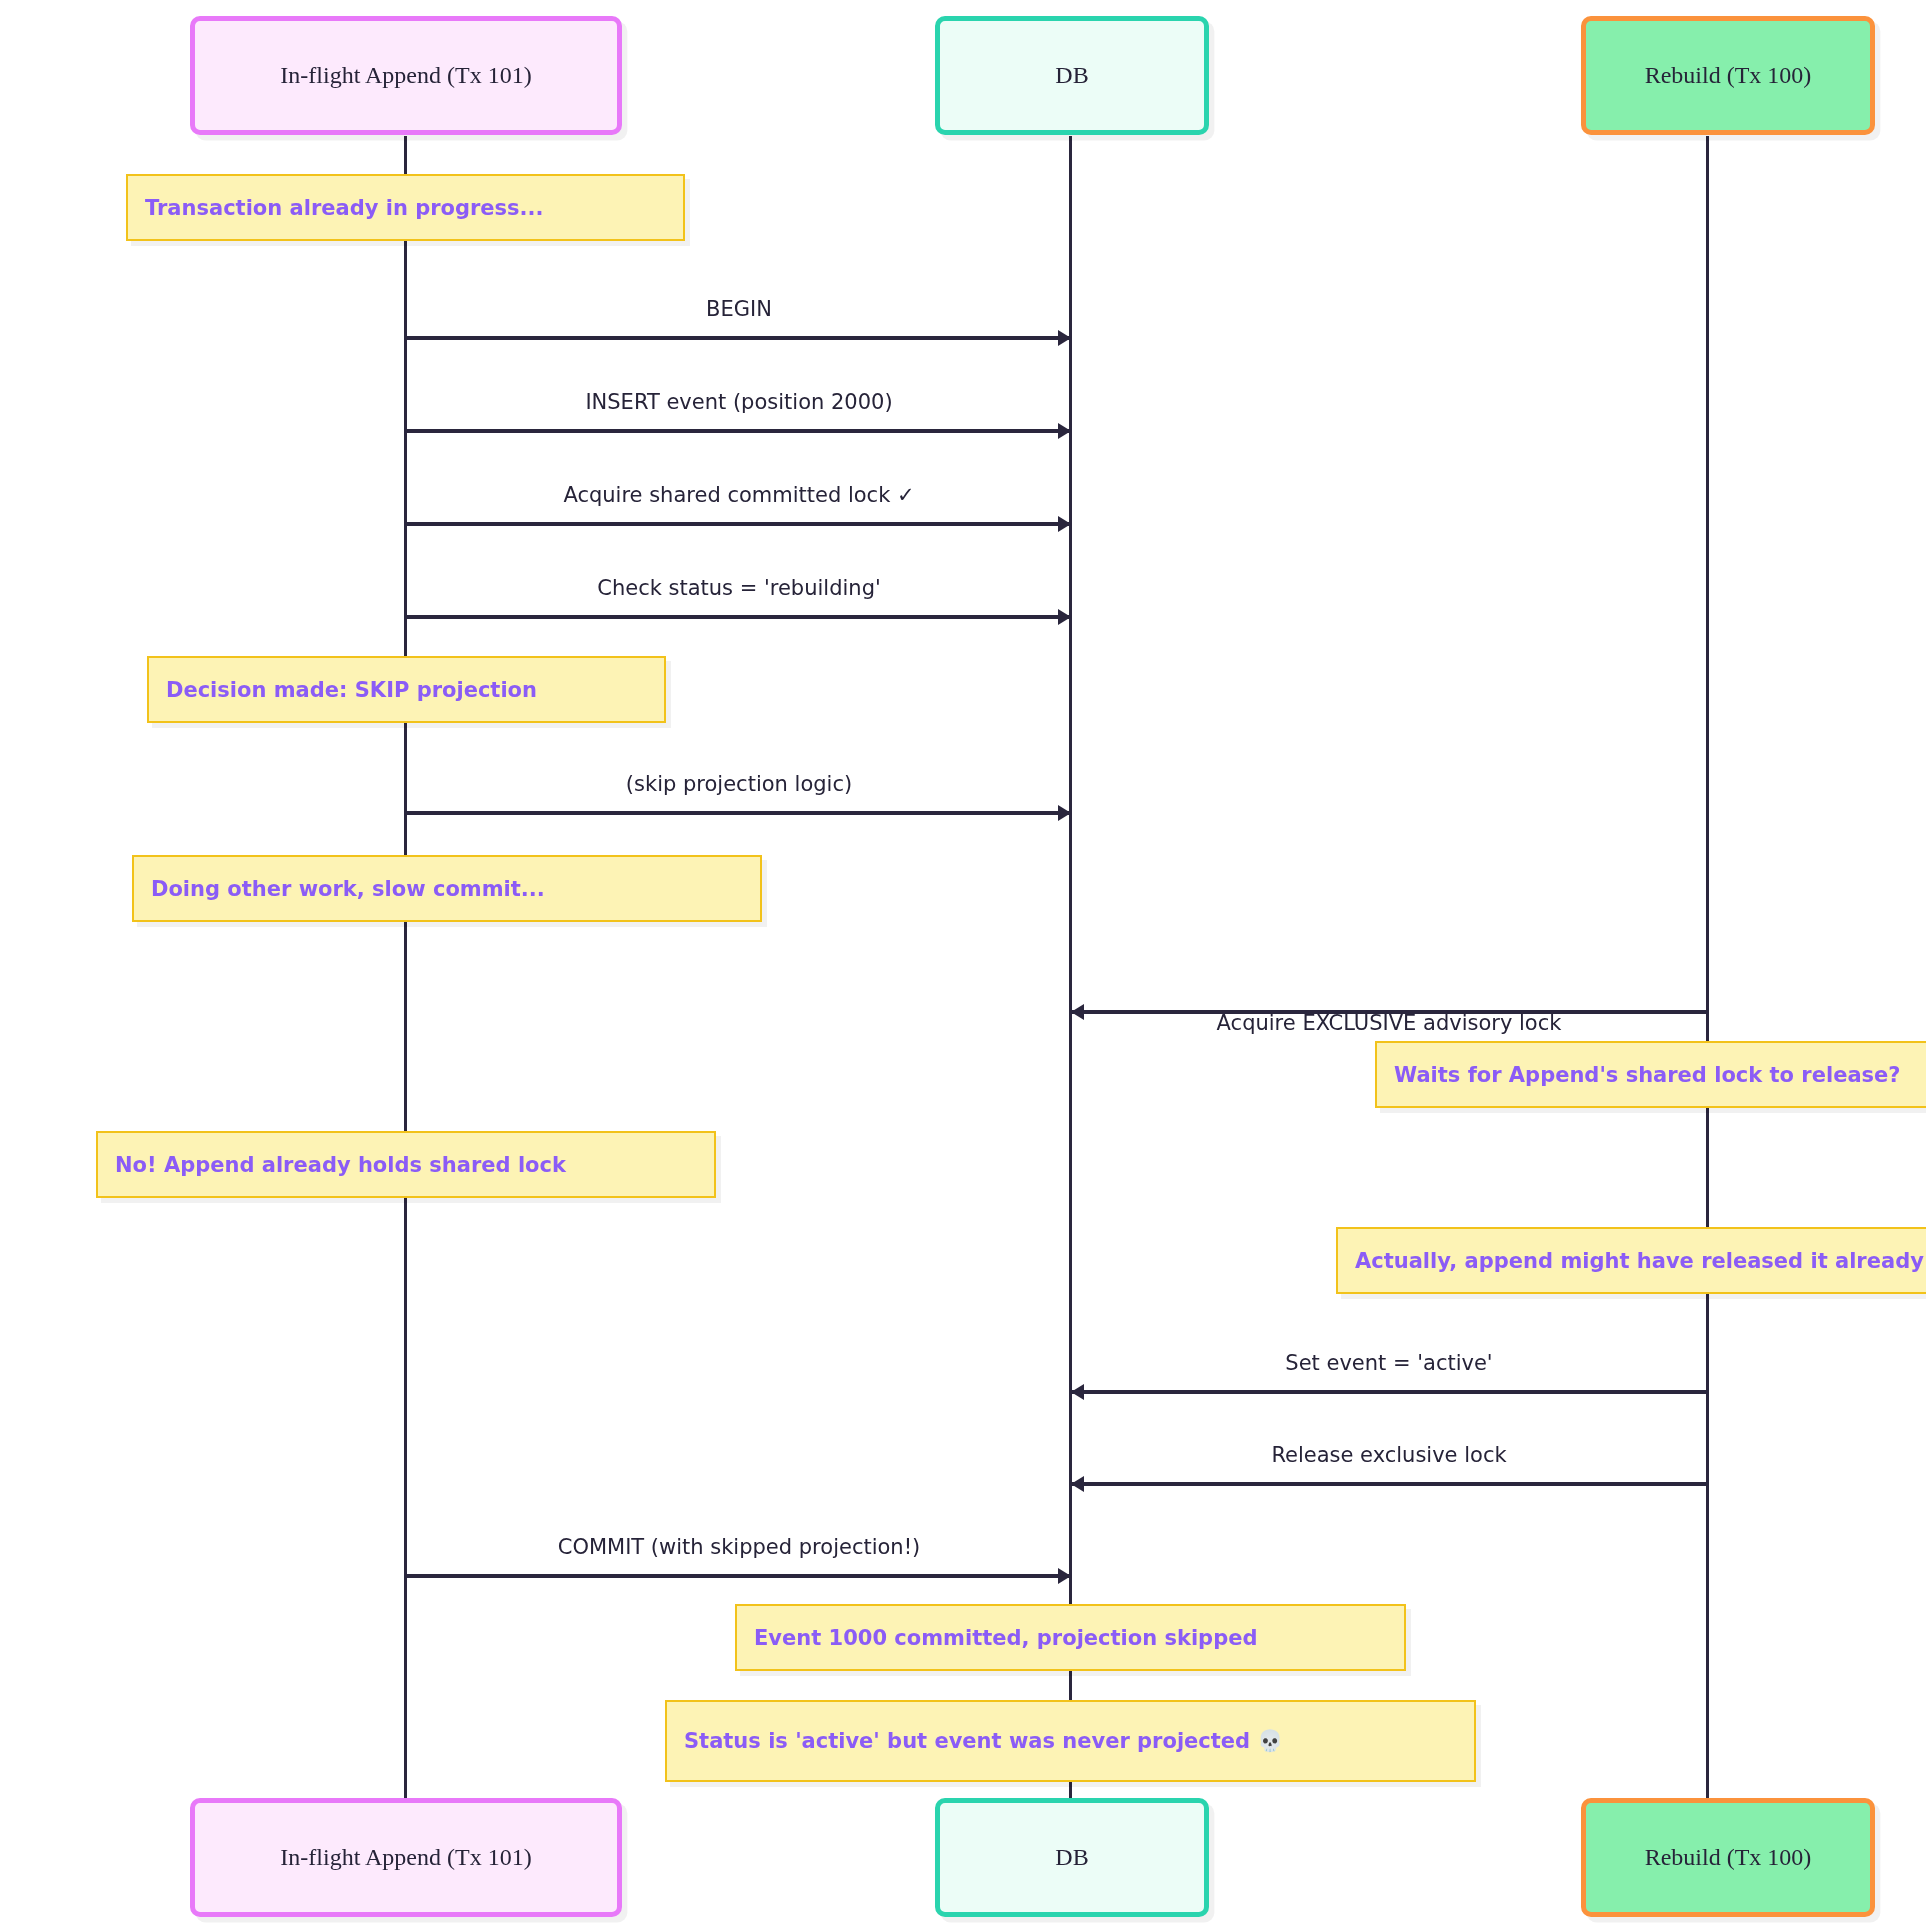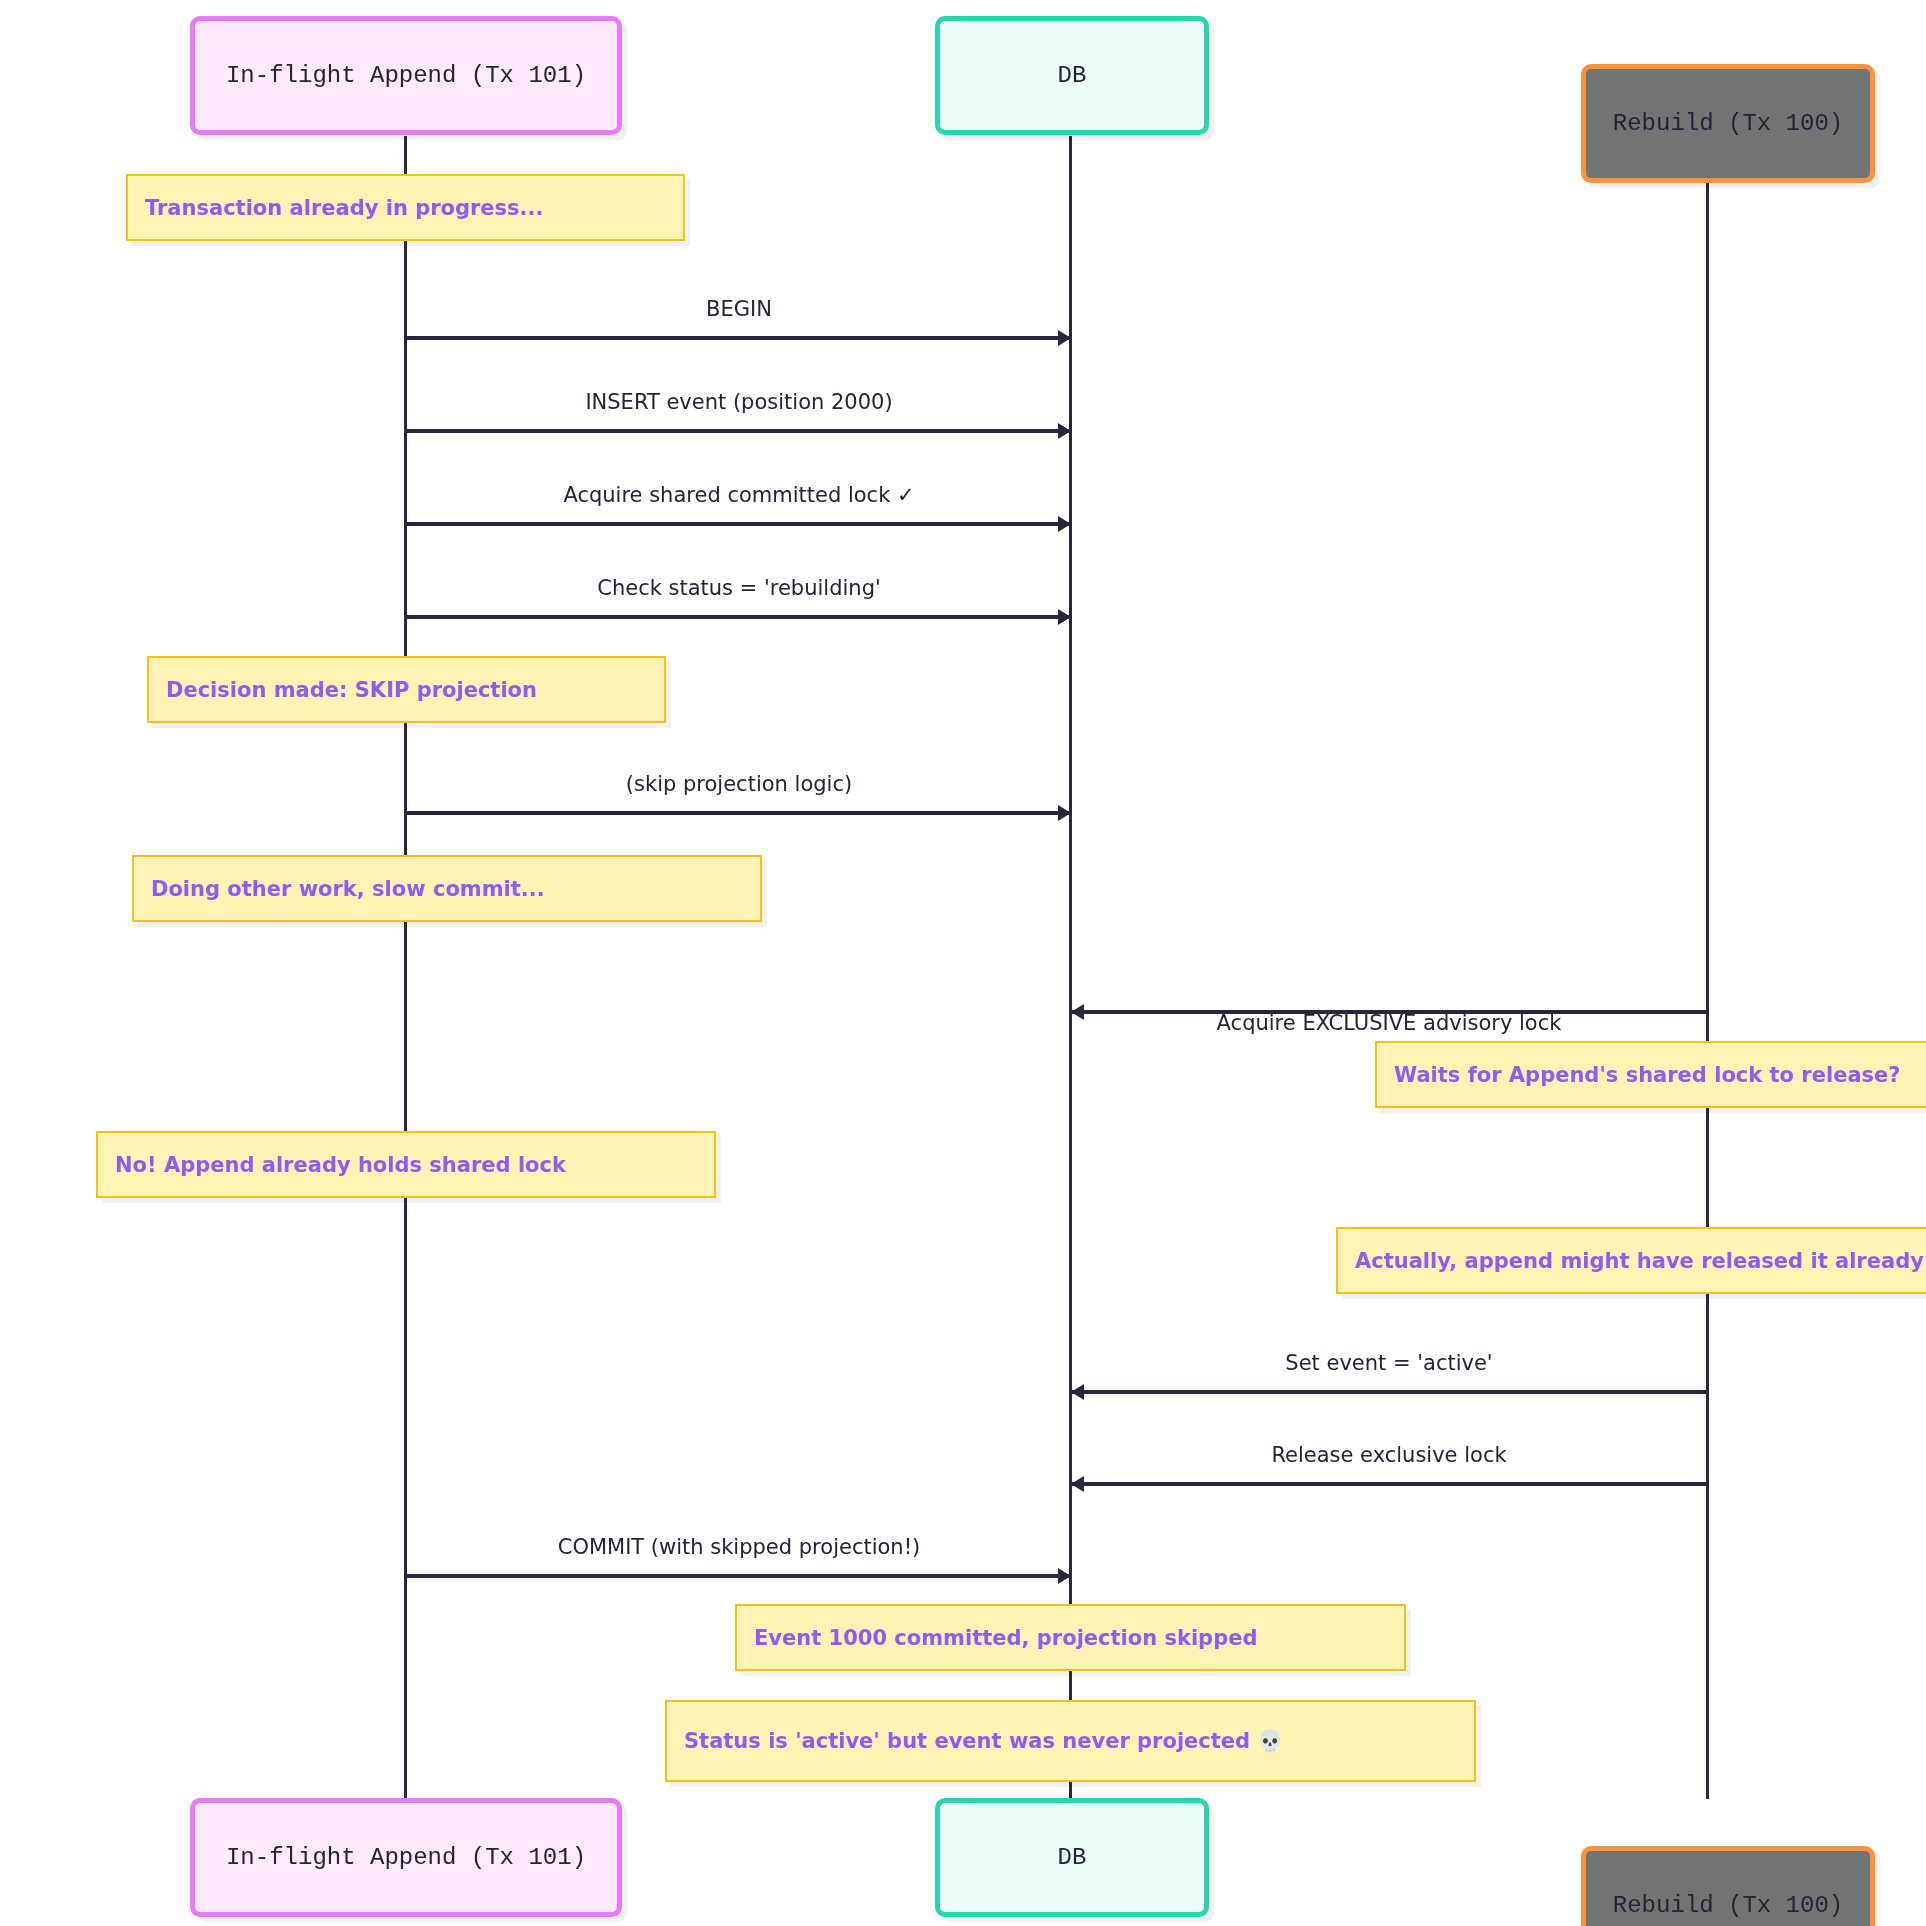--- a/index.html
+++ b/index.html
@@ -26,37 +26,36 @@
     border-style: solid;
     border-width: 5.4px;
     display: flex;
     align-items: center;
     justify-content: center;
     box-shadow: 5.4px 5.4px 0 0 rgba(0,0,0,0.055);
   }
   .actor-label {
     font-size: 24px;
     color: #262338;
-    font-family: Liberation Mono, monospace;
+    font-family: Liberation Serif, serif;
     line-height: 1.15;
     text-align: center;
     white-space: nowrap;
   }
   .actor-append {
     background: #fdeafd;
     border-color: #e879f9;
   }
   .actor-db {
     background: #ecfdf7;
     border-color: #2ad4ae;
   }
   .actor-rebuild {
-    background: #737373;
+    background: #86efac;
     border-color: #fb923c;
-    margin-top: 48px;
   }
 
   
   .lifeline {
     position: absolute;
     width: 3.1px;
     background: #2a263d;
   }
 
   

